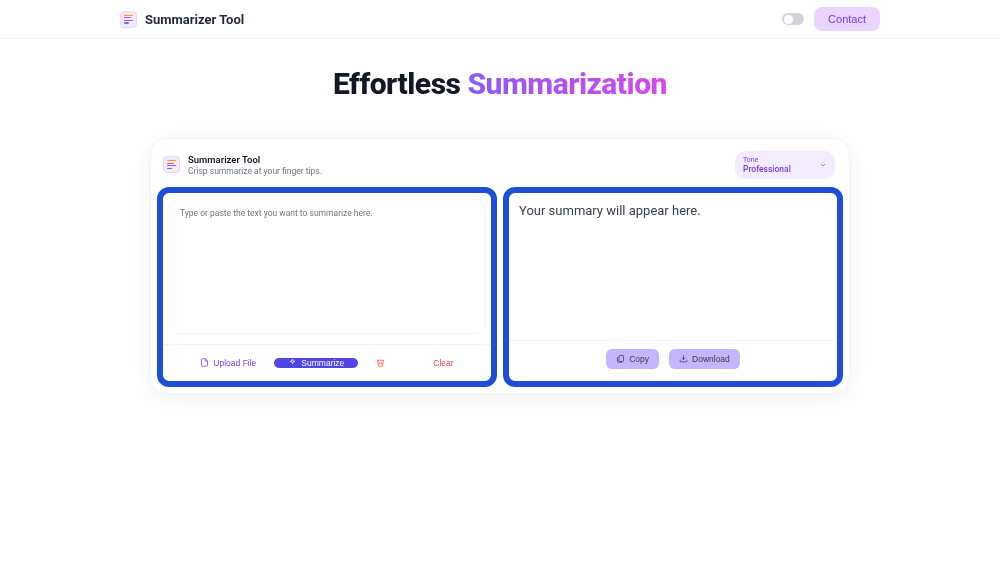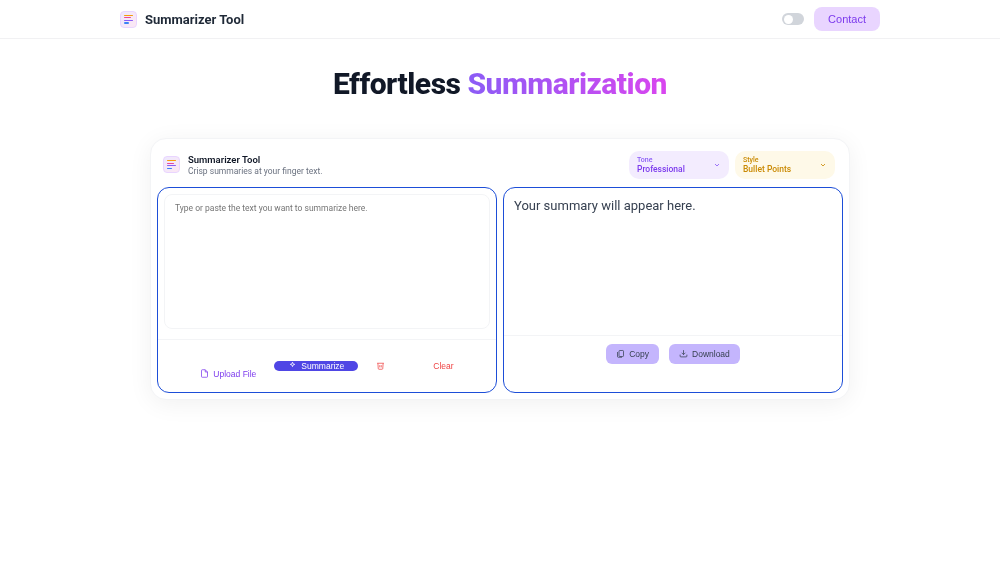--- a/index.html
+++ b/index.html
@@ -161,21 +161,21 @@
 .select-purple .chevron svg { stroke: #8b5cf6; }
 .select-yellow .chevron svg { stroke: #ca8a04; }
 
 
 .panels {
   display: flex;
   gap: 6px;
 }
 .panel {
   flex: 1;
-  border: 1px solid #1d4ed8;
+  border: 6px solid #1d4ed8;
   border-radius: 12px;
   background: #fff;
   display: flex;
   flex-direction: column;
   overflow: hidden;
 }
 .panel-body {
   padding: 6px;
 }
 .textarea {
@@ -210,21 +210,21 @@
   align-items: center;
   gap: 4px;
   border: none;
   background: transparent;
   font-size: 8.5px;
   cursor: pointer;
   padding: 5px 8px;
   border-radius: 6px;
   font-weight: 500;
 }
-.btn-upload { color: #7c3aed; margin-top: 16px; }
+.btn-upload { color: #7c3aed; }
 .btn-primary {
   background: #4f46e5;
   color: #fff;
   padding: 0 14px;
   border-radius: 8px;
   text-align: center;
 }
 .btn-clear { color: #ef4444; gap: 48px; }
 .btn-ghost {
   background: #c4b5fd;
@@ -290,42 +290,33 @@
     <div class="card-head">
       <div class="card-head-left">
         <div class="logo">
             <span></span>
             <span></span>
             <span></span>
             <span></span>
           </div>
         <div>
           <div class="card-title">Summarizer Tool</div>
-          <div class="card-sub">Crisp summaries at your finger text.</div>
+          <div class="card-sub">Crisp summarize at your finger tips.</div>
         </div>
       </div>
       <div class="selects">
         <div class="select select-purple">
           <div class="select-label">Tone</div>
           <div class="select-value">Professional</div>
           <span class="chevron">
             <svg width="8" height="8" viewBox="0 0 24 24" fill="none" stroke-width="2.5">
                 <polyline points="6 9 12 15 18 9"></polyline>
               </svg>
           </span>
         </div>
-        <div class="select select-yellow">
-          <div class="select-label">Style</div>
-          <div class="select-value">Bullet Points</div>
-          <span class="chevron">
-            <svg width="8" height="8" viewBox="0 0 24 24" fill="none" stroke-width="2.5">
-                <polyline points="6 9 12 15 18 9"></polyline>
-              </svg>
-          </span>
-        </div>
       </div>
     </div>
 
     <div class="panels">
 
       <div class="panel">
         <div class="panel-body">
           <textarea class="textarea" placeholder="Type or paste the text you want to summarize here." style=""></textarea>
         </div>
         <div class="panel-foot">

